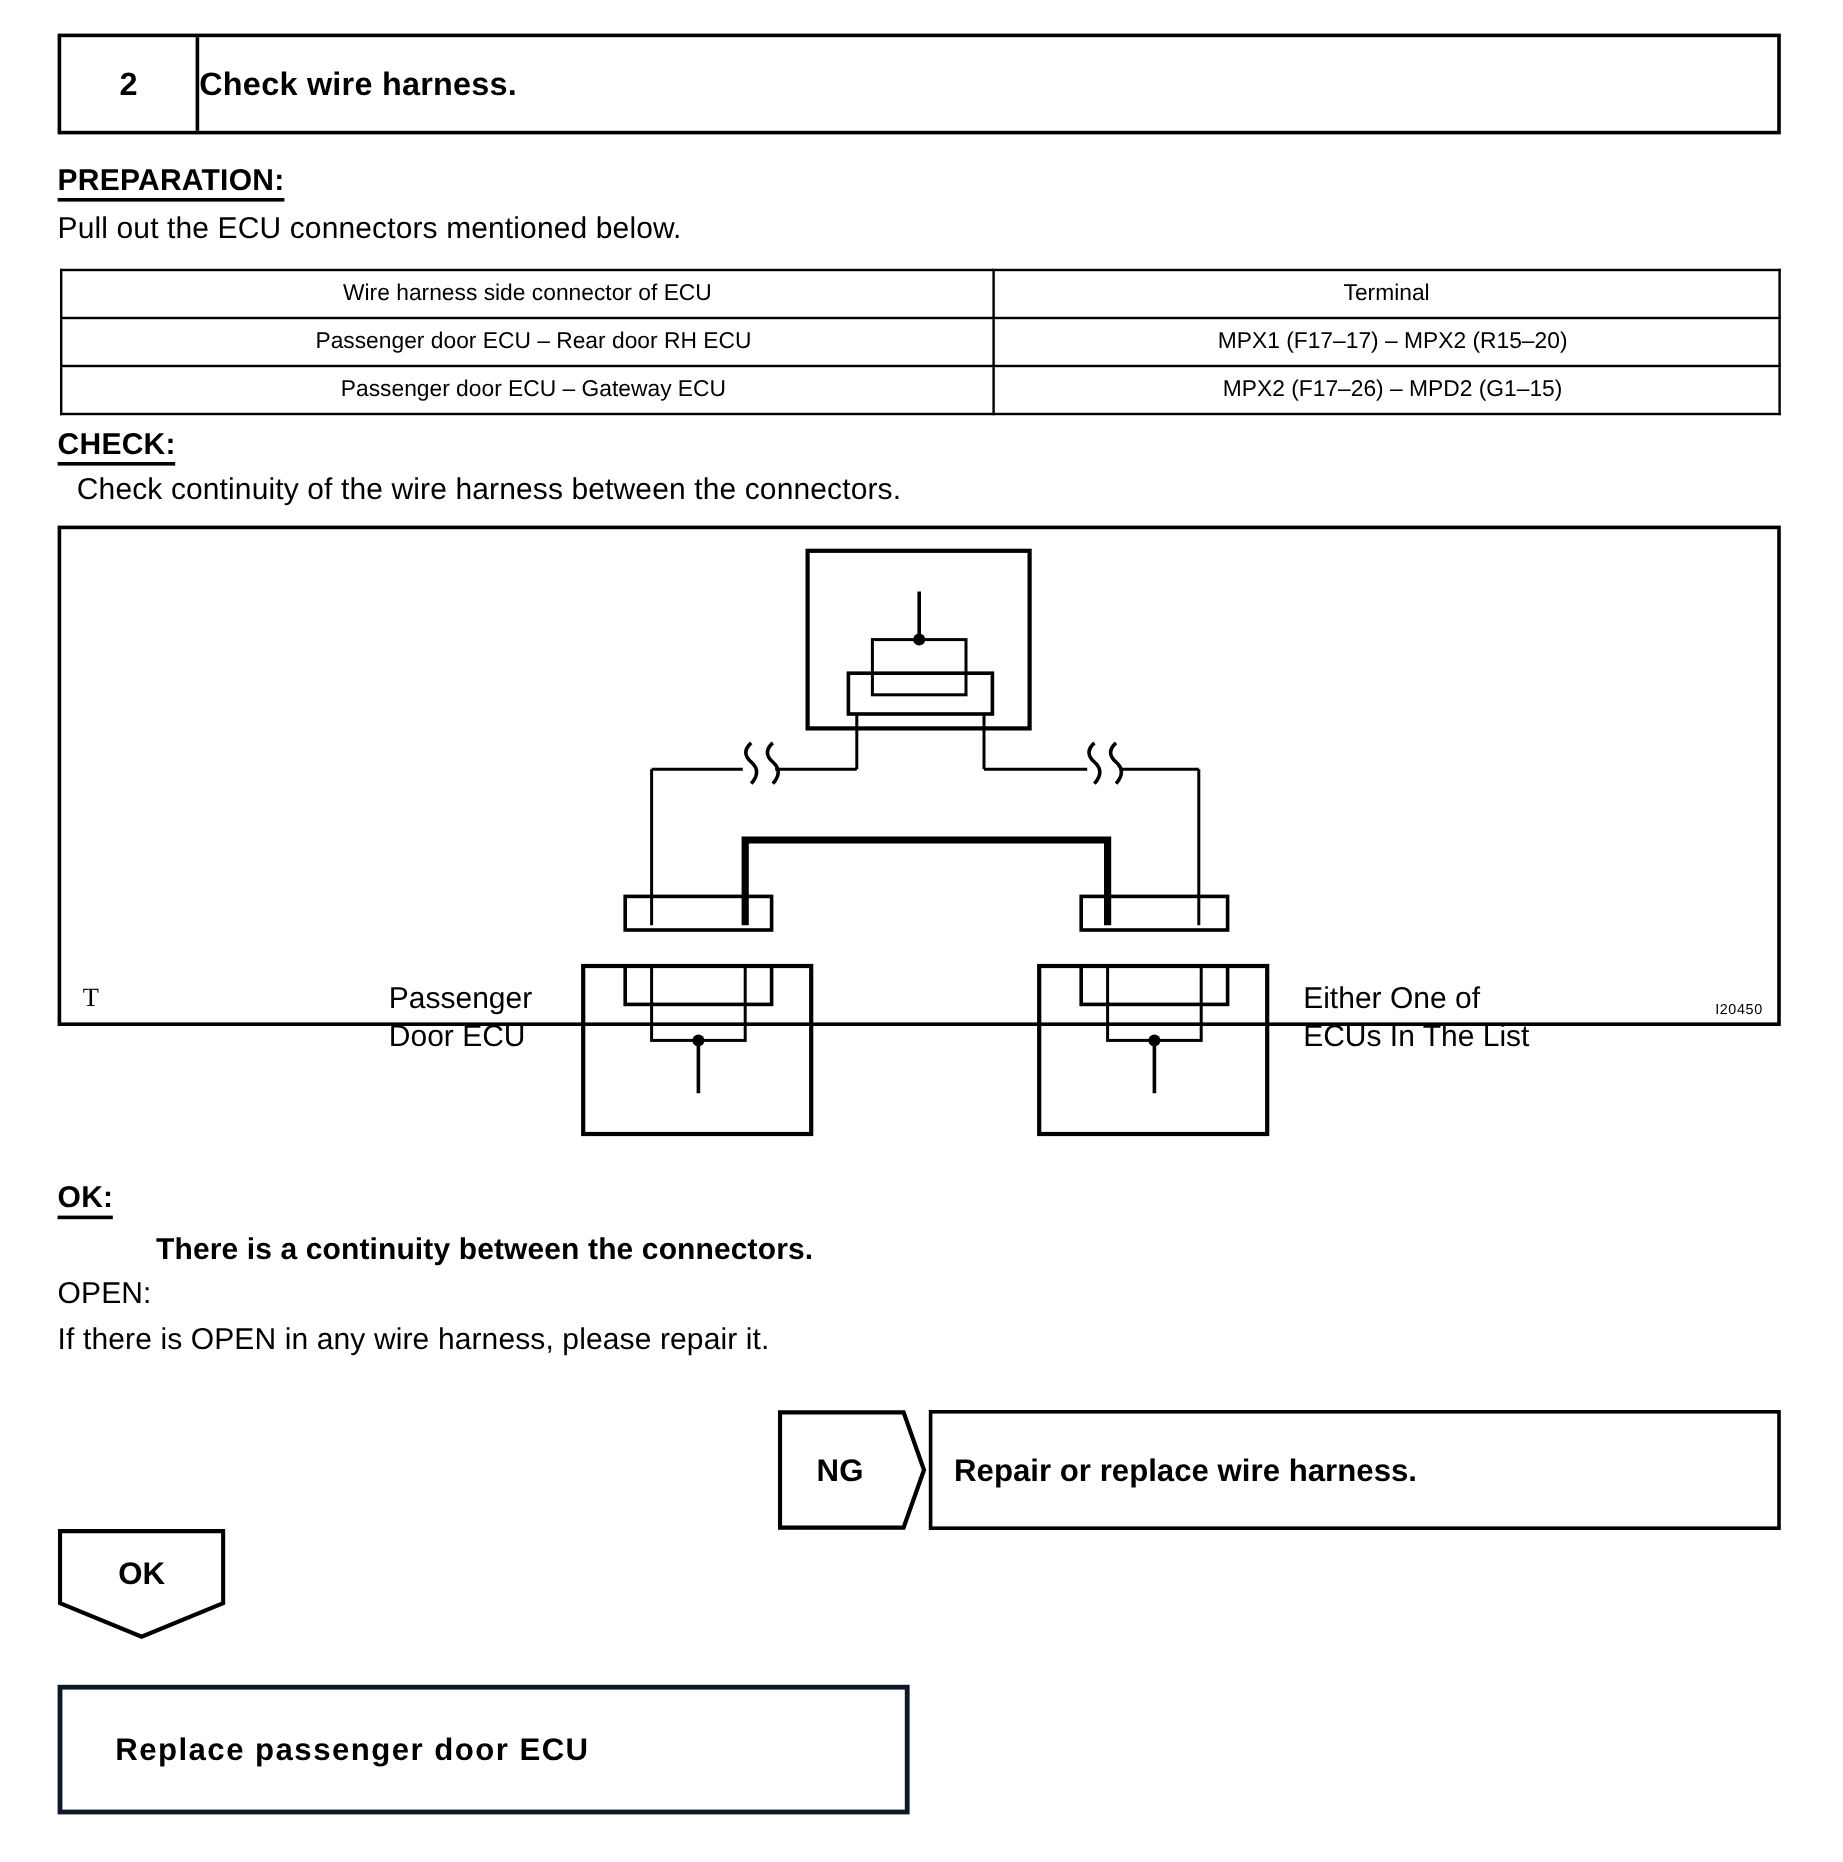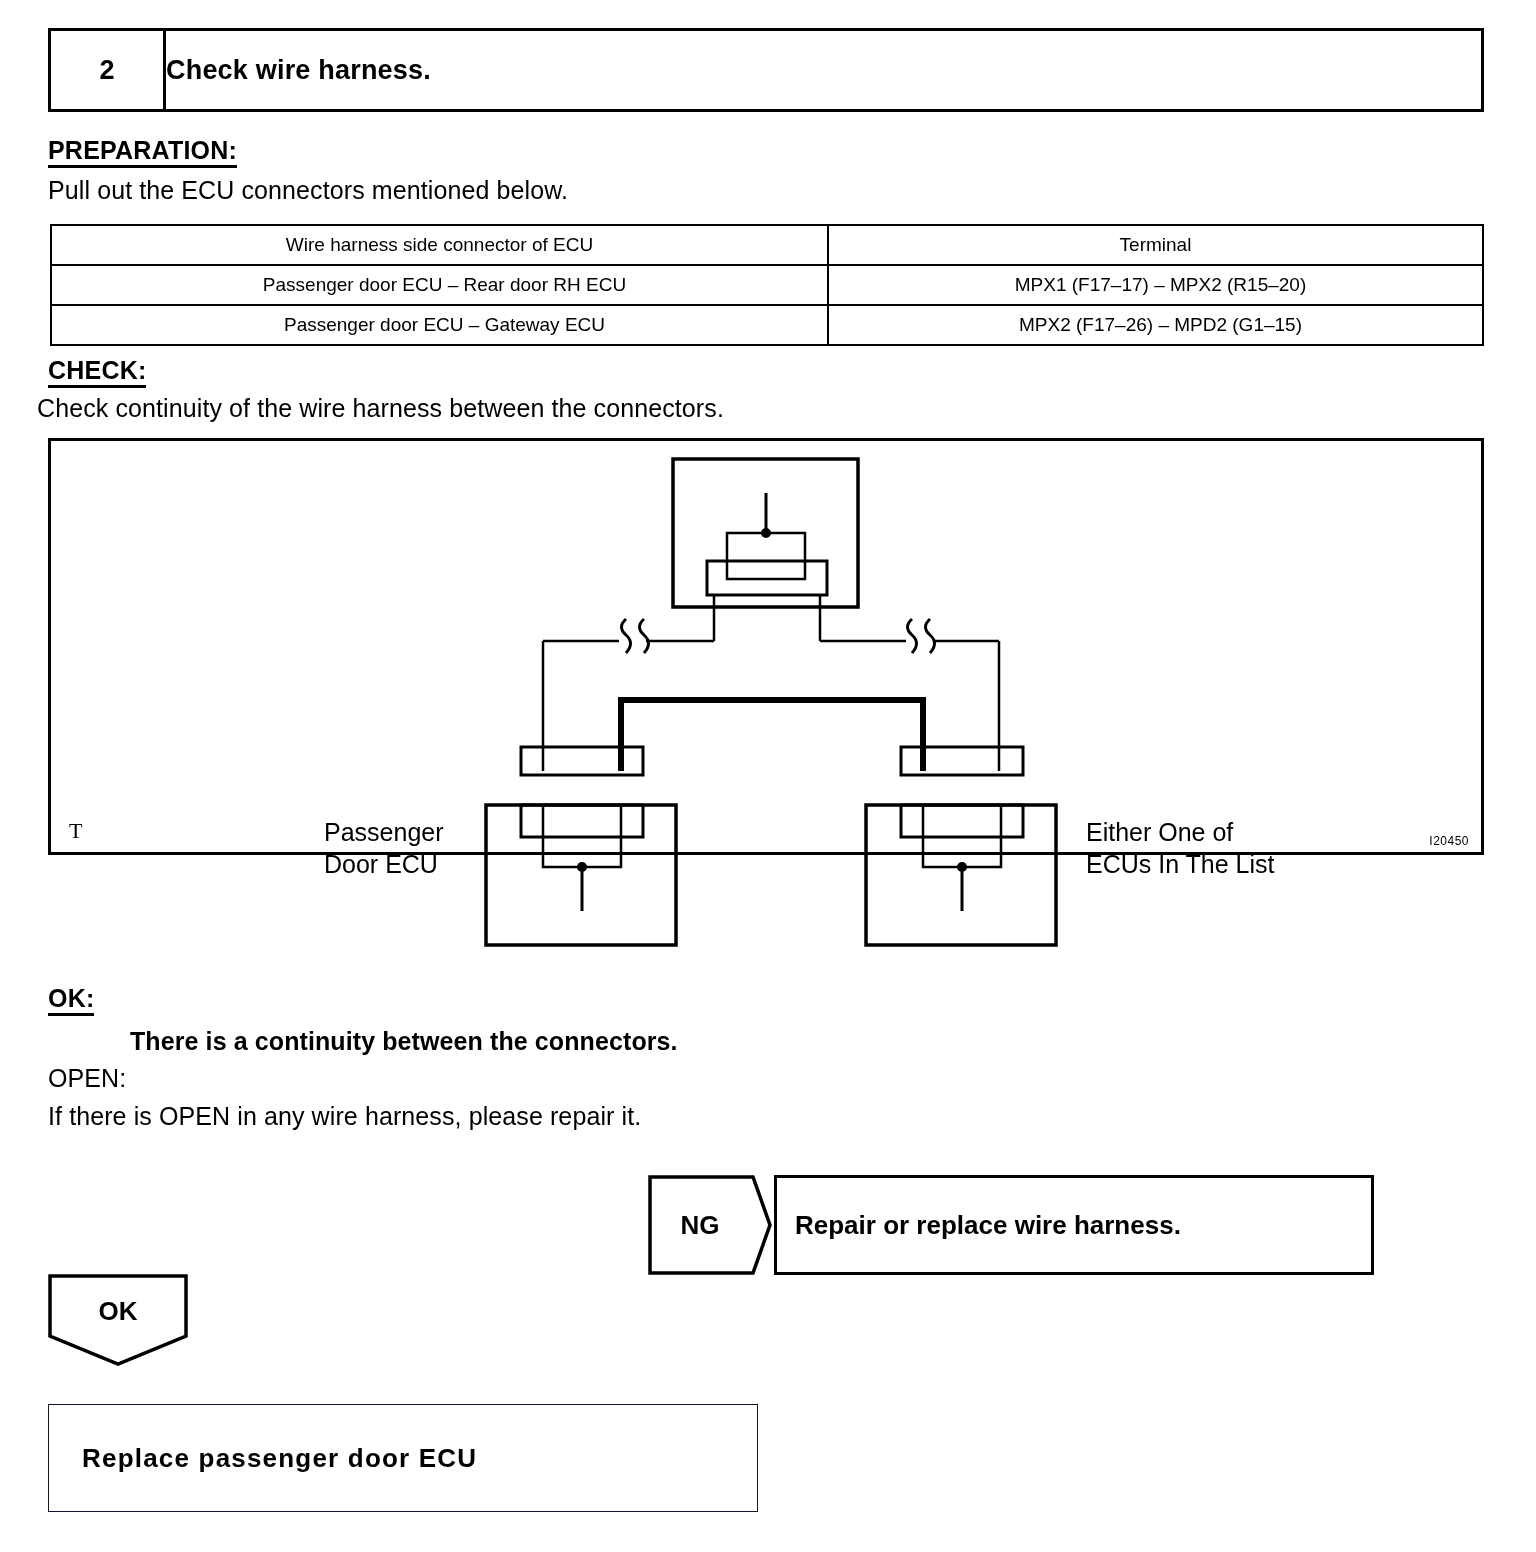--- a/index.html
+++ b/index.html
@@ -150,21 +150,21 @@
     display: flex;
     align-items: center;
     justify-content: center;
     font-size: 26px;
     font-weight: bold;
   }
   .ng-box {
     position: absolute;
     left: 126px;
     top: 0;
-    width: 600px;
+    width: 710px;
     height: 100px;
     border: 3px solid #000;
     box-sizing: border-box;
     display: flex;
     align-items: center;
     padding-left: 18px;
     font-size: 26px;
     font-weight: bold;
   }
 
@@ -187,25 +187,25 @@
     justify-content: center;
     font-size: 26px;
     font-weight: bold;
   }
   .final-box {
     position: absolute;
     left: 48px;
     top: 1404px;
     width: 710px;
     height: 108px;
-    border: 1px solid #0f172a;
+    border: 4px solid #0f172a;
     box-sizing: border-box;
     display: flex;
     align-items: center;
-    padding-left: 33px;
+    padding-left: 44px;
     font-size: 26px;
     font-weight: bold;
     letter-spacing: 1.2px;
   }
 </style>
 </head>
 <body>
 
 <div class="step-header">
   <div class="step-num-cell">2</div>
@@ -232,21 +232,21 @@
     <tr>
       <td>Passenger door ECU – Gateway ECU</td>
       <td>MPX2 (F17–26) – MPD2 (G1–15)</td>
     </tr>
   </tbody>
 </table>
 
 <div class="sec-label" style="left:48px; top:356px;">
   <span class="u">CHECK:</span>
 </div>
-<div class="body-line" style="left:37px; top:394px;">Check continuity of the wire harness between the connectors.</div>
+<div class="body-line" style="left:64px; top:394px;">Check continuity of the wire harness between the connectors.</div>
 
 <div class="diagram">
   <svg width="1430" height="537" viewBox="0 0 1430 537">
     <g fill="none" stroke="#000">
 
       <rect x="622" y="18" width="185" height="148" stroke-width="3.5"></rect>
 
       <rect x="676" y="92" width="78" height="46" stroke-width="2.5"></rect>
       <rect x="656" y="120" width="120" height="34" stroke-width="3"></rect>
 

